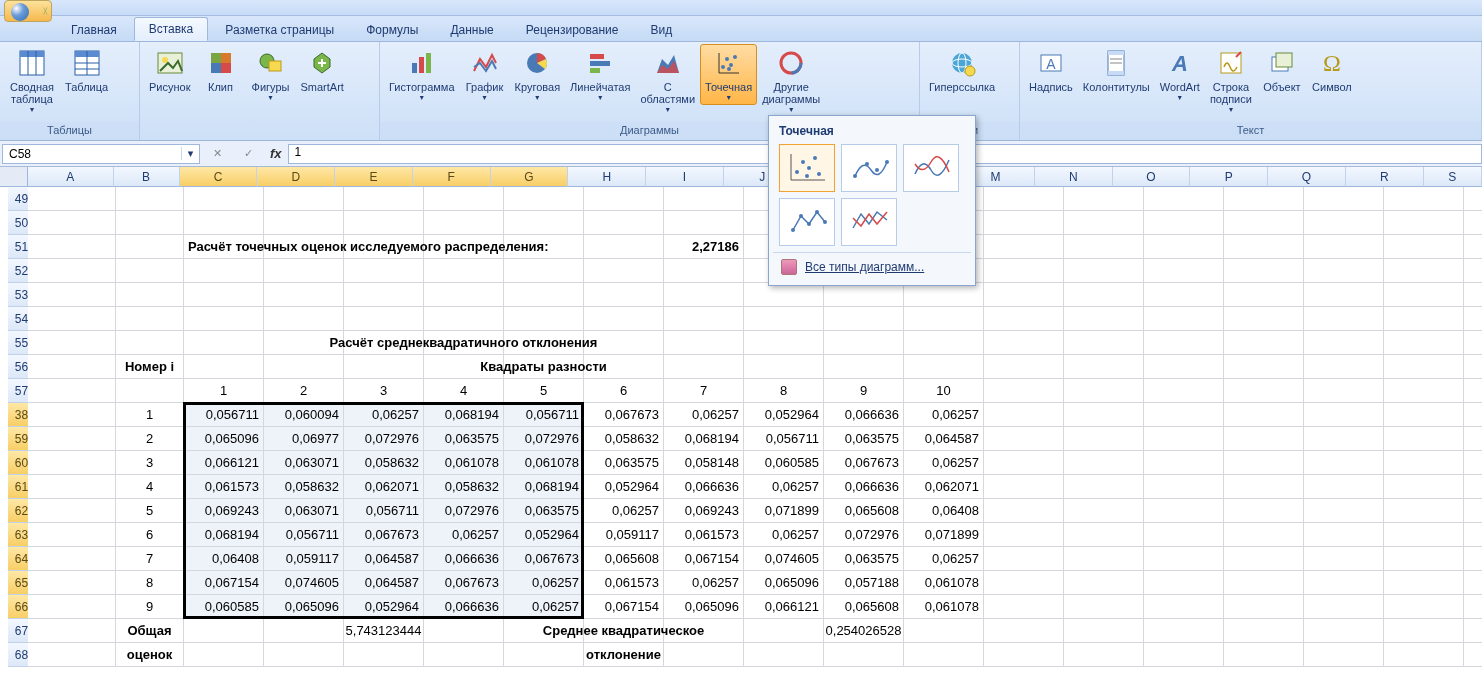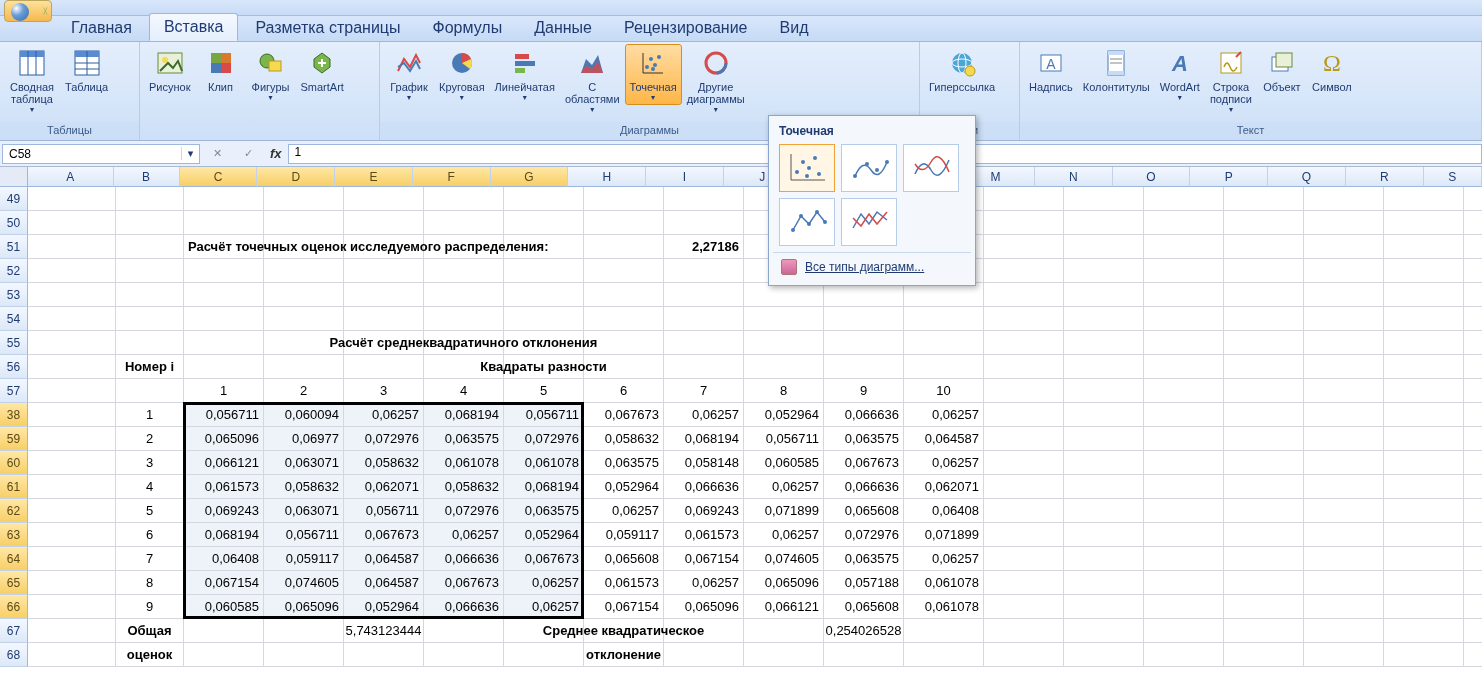--- a/index.html
+++ b/index.html
@@ -6,21 +6,21 @@
   body { background: #fff; width: 1482px; height: 686px; overflow: hidden; font-size: 11px; }
 
   
   .titlebar { height: 16px; background: linear-gradient(to bottom, #d9e7fb, #c7dbf7); border-bottom: 1px solid #a5bde0; }
   .office-btn { position:absolute; left:4px; top:0px; width:48px; height:22px; background:linear-gradient(to bottom,#fce29b,#f7b84e); border:1px solid #bda55e; border-radius:4px;}
   .office-btn::after { content:"╳"; font-size:6px; position:absolute; right:4px; top:6px; color:#7a5; }
   .office-orb { position:absolute; left:6px; top:2px; width:18px; height:18px; border-radius:50%; background:radial-gradient(circle at 30% 30%,#fff,#6b9bd8 40%,#2b6cb0); }
 
   
   .tabs-row { height: 26px; background: linear-gradient(to bottom,#d9e7fb,#c5daf5); border-bottom: 1px solid #9db8dc; display:flex; align-items:flex-end; padding-left: 56px; gap:2px;}
-  .tab { padding: 4px 14px 4px 14px; color:#1f3b72; font-size:16px; cursor:pointer; border:1px solid transparent; border-bottom:none; white-space:nowrap;text-align:center;}
+  .tab { padding: 4px 14px 4px 14px; color:#1f3b72; font-size:12px; cursor:pointer; border:1px solid transparent; border-bottom:none; white-space:nowrap;text-align:center;}
   .tab.active { background: linear-gradient(to bottom,#f4f9ff,#e4eefc); border:1px solid #9db8dc; border-bottom:1px solid #e4eefc; border-radius:3px 3px 0 0; }
 
   
   .ribbon { height: 99px; background: linear-gradient(to bottom,#e4eefc,#cde0f7); border-bottom: 1px solid #9db8dc; display:flex; }
   .group { border-right:1px solid #b7cce8; display:flex; flex-direction:column; }
   .group-body { flex:1; display:flex; align-items:flex-start; padding:2px 4px; }
   .group-label { text-align:center; font-size:11px; color:#3b5a88; padding:2px 4px; height:18px; background:rgba(200,220,245,.4); position:relative;}
   .rbtn { display:flex; flex-direction:column; align-items:center; justify-content:flex-start; padding:2px 4px; min-width:50px; cursor:pointer; color:#1f3b72; font-size:11px; text-align:center; border:1px solid transparent; border-radius:3px; }
   .rbtn .ico { width:32px; height:32px; margin-bottom:2px; display:flex; align-items:center; justify-content:center; font-size:18px; }
   .rbtn.large { min-width:56px; }
@@ -46,21 +46,21 @@
   .fx-ctrl span { color:#888; width:18px; text-align:center;}
   .fx-label { font-style:italic; font-weight:bold; color:#333; padding:0 6px; font-size:13px;}
   .fx-input { flex:1; height:20px; border:1px solid #9db8dc; background:#fff; padding:0 6px; font-size:12px;}
 
   
   .grid-wrap { position:relative; overflow:hidden; height: calc(686px - 16px - 26px - 99px - 26px); }
   .corner { position:absolute; left:0; top:0; width:28px; height:20px; background:#e4ebf6; border-right:1px solid #9db8dc; border-bottom:1px solid #9db8dc;}
   .colheads { position:absolute; left:28px; top:0; right:0; height:20px; display:flex; }
   .colhead { border-right:1px solid #c2d2e8; border-bottom:1px solid #9db8dc; background:linear-gradient(to bottom,#f3f8ff,#dce8f8); text-align:center; font-size:12px; color:#1f3b72; line-height:20px; cursor:pointer;}
   .colhead.actrange { background:linear-gradient(to bottom,#ffe7a5,#f8cf67); color:#5b4a16;}
-  .rowheads { position:absolute; left:0; top:20px; width:28px;}
+  .rowheads { position:absolute; left:8px; top:20px; width:28px;}
   .rowhead { height:24px; border-right:1px solid #9db8dc; border-bottom:1px solid #c2d2e8; background:linear-gradient(to bottom,#f3f8ff,#dce8f8); text-align:center; font-size:12px; color:#1f3b72; line-height:24px; cursor:pointer;}
   .rowhead.actrange { background:linear-gradient(to bottom,#ffe7a5,#f8cf67); color:#5b4a16;}
   .cells { position:absolute; left:28px; top:20px;}
   .row { display:flex; height:24px;}
   .cell { height:24px; border-right:1px solid #d4d8de; border-bottom:1px solid #d4d8de; font-size:13px; padding:0 4px; display:flex; align-items:center; overflow:hidden; white-space:nowrap; background:#fff;}
   .cell.r { justify-content:flex-end;}
   .cell.c { justify-content:center;}
   .cell.b { font-weight:bold; }
   .selrange .cell.inrange { background:#edf3f9; }
   .thickbox { position:absolute; border:3px solid #000; pointer-events:none;}
@@ -158,20 +158,30 @@
               <path d="M10 14 L18 14 M14 10 L14 18" stroke="#fff" stroke-width="2"></path>
             </svg>
           </div>
         <span>SmartArt</span>
       </div>
     </div>
   </div>
 
   <div class="group" style="width:540px">
     <div class="group-body">
+      <div class="rbtn large dropdown-arrow">
+        <div class="ico">
+            <svg width="28" height="28">
+              <rect x="4" y="14" width="5" height="10" fill="#4a7ab6"></rect>
+              <rect x="11" y="8" width="5" height="16" fill="#d64a4a"></rect>
+              <rect x="18" y="4" width="5" height="20" fill="#7ab64a"></rect>
+            </svg>
+          </div>
+        <span>Гистограмма</span>
+      </div>
       <div class="rbtn dropdown-arrow">
         <div class="ico">
             <svg width="28" height="28">
               <polyline points="3,22 9,10 15,18 21,6 25,14" fill="none" stroke="#d64a4a" stroke-width="2"></polyline>
               <polyline points="3,18 9,14 15,22 21,12 25,20" fill="none" stroke="#4a7ab6" stroke-width="2"></polyline>
             </svg>
           </div>
         <span>График</span>
       </div>
       <div class="rbtn dropdown-arrow">

